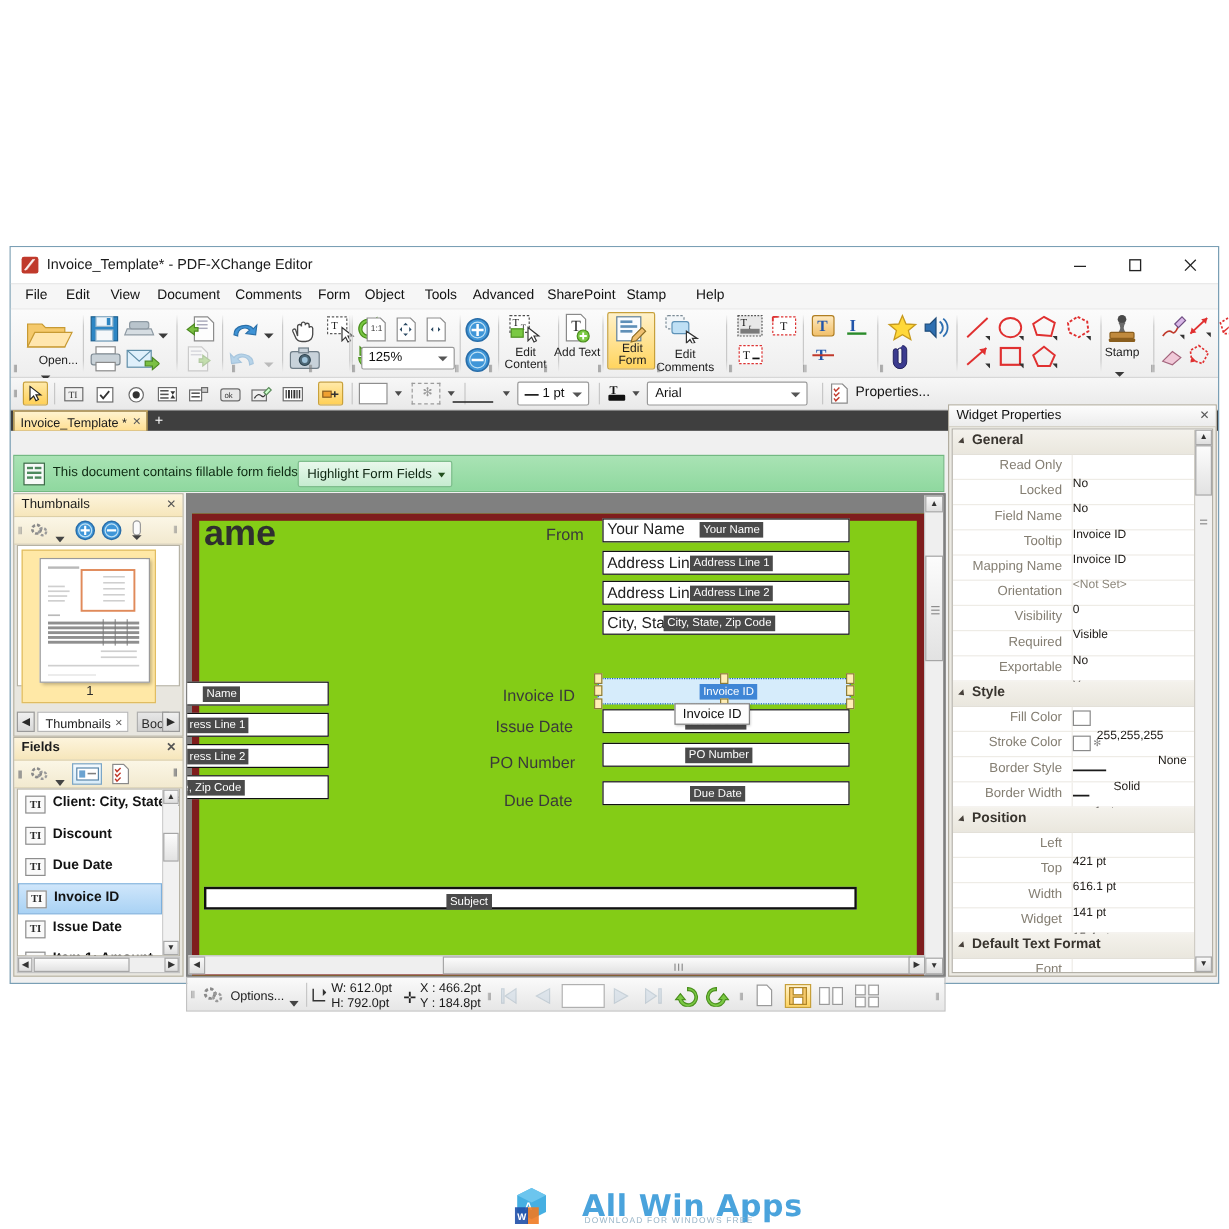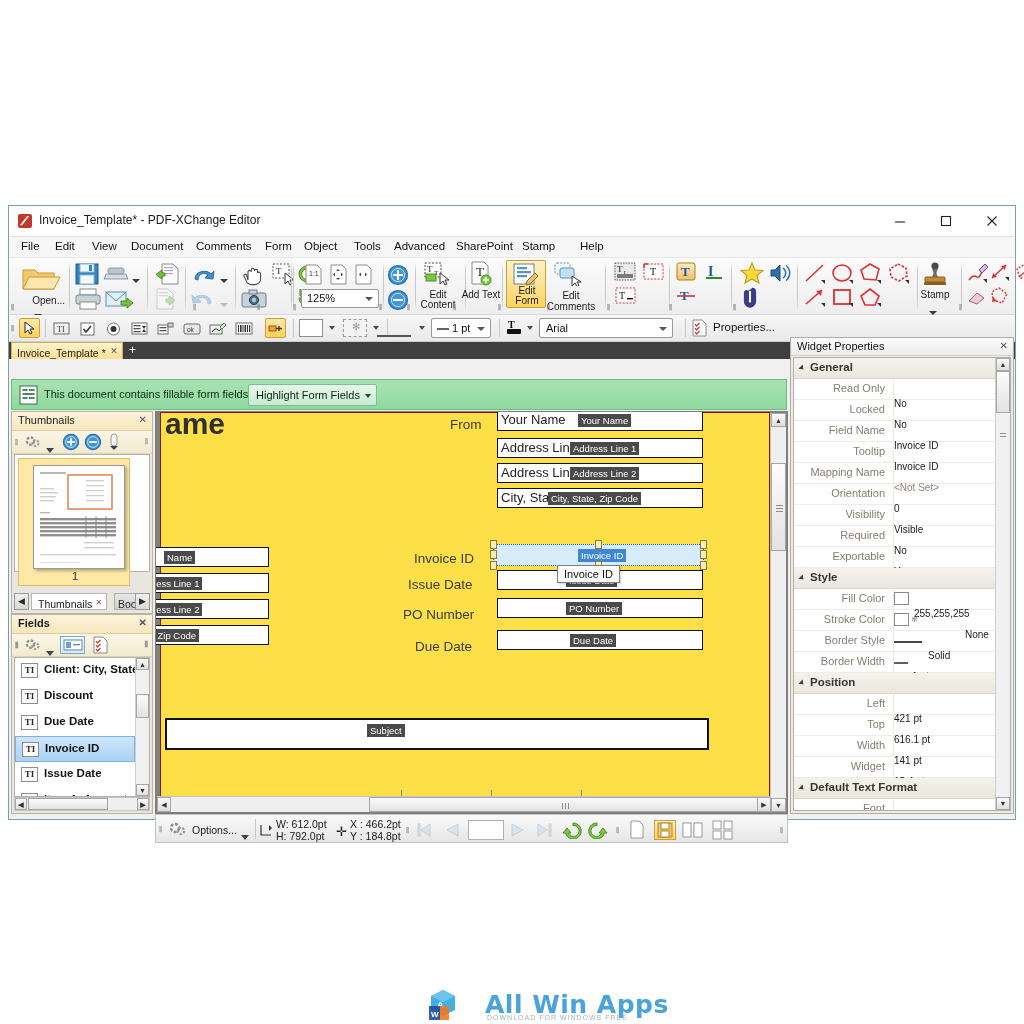--- a/index.html
+++ b/index.html
@@ -106,21 +106,21 @@
   .field-item.sel{background:linear-gradient(#cfe6fb,#a9d2f4);border:1px solid #7cb0dd;box-sizing:border-box;}
   .field-ico{position:absolute;left:6px;top:5px;width:17px;height:15px;border:1px solid #8d8d8d;
     background:#fafafa;box-sizing:border-box;}
   .field-ico i{position:absolute;left:0;top:0;width:15px;height:13px;text-align:center;line-height:13px;
     font-style:normal;font-size:9px;color:#2b2b2b;font-family:"Liberation Serif",serif;}
   .field-lbl{position:absolute;left:29px;top:5px;font-size:11.5px;color:#131313;white-space:nowrap;}
 
   
   .docarea{position:absolute;left:146px;top:205px;width:633px;height:403px;background:#808080;
     border:1px solid #7f7f7f;box-sizing:border-box;overflow:hidden;}
-  .page{position:absolute;left:4px;top:0px;width:610px;height:388px;background:#fde047;border:1px solid #7f1d1d;box-sizing:border-box;}
+  .page{position:absolute;left:4px;top:16px;width:610px;height:388px;background:#84cc16;border:6px solid #7f1d1d;box-sizing:border-box;}
   .fieldbox{position:absolute;border:1.5px solid #111;background:#fff;box-sizing:border-box;}
   .fieldname{position:absolute;background:#4a4a4a;color:#fff;font-size:9.5px;padding:1px 3px;white-space:nowrap;line-height:11px;}
   .doclabel{position:absolute;font-size:13.5px;color:#3a3a3a;white-space:nowrap;}
   .doctext{position:absolute;font-size:13px;color:#222;white-space:nowrap;overflow:hidden;}
   .seloverlay{position:absolute;border:1px dotted #1763b8;background:#d6ecfb;box-sizing:border-box;}
   .handle{position:absolute;width:7px;height:9px;background:#ffeeb5;border:1px solid #8c7c3a;box-sizing:border-box;}
   .tooltip{position:absolute;background:#fdfdfd;border:1px solid #7f7f7f;font-size:11px;color:#111;
     padding:2px 6px;white-space:nowrap;box-shadow:1px 1px 2px rgba(0,0,0,.2);}
   .selname{position:absolute;background:#3f86d6;color:#fff;font-size:9.5px;padding:1px 3px;white-space:nowrap;line-height:11px;}
 
@@ -993,21 +993,21 @@
         <span class="doclabel" style="left:242px;top:194px;">PO Number</span>
         <div class="fieldbox" style="left:336px;top:185px;width:206px;height:20px;">
           <span class="fieldname" style="left:68px;top:3px;">PO Number</span>
         </div>
 
         <span class="doclabel" style="left:254px;top:226px;">Due Date</span>
         <div class="fieldbox" style="left:336px;top:217px;width:206px;height:20px;">
           <span class="fieldname" style="left:72px;top:3px;">Due Date</span>
         </div>
 
-        <div class="fieldbox" style="left:4px;top:305px;width:544px;height:32px;border-width:2px;">
+        <div class="fieldbox" style="left:4px;top:305px;width:544px;height:19px;border-width:2px;">
           <span class="fieldname" style="left:200px;top:4px;">Subject</span>
         </div>
 
         <div style="position:absolute;left:240px;bottom:1px;width:1px;height:8px;background:#888;"></div>
         <div style="position:absolute;left:330px;bottom:1px;width:1px;height:8px;background:#888;"></div>
         <div style="position:absolute;left:420px;bottom:1px;width:1px;height:8px;background:#888;"></div>
       </div>
 
       <div class="vscroll">
         <div class="sb-arr" style="left:0;top:0;width:15px;height:14px;line-height:13px;">▲</div>

